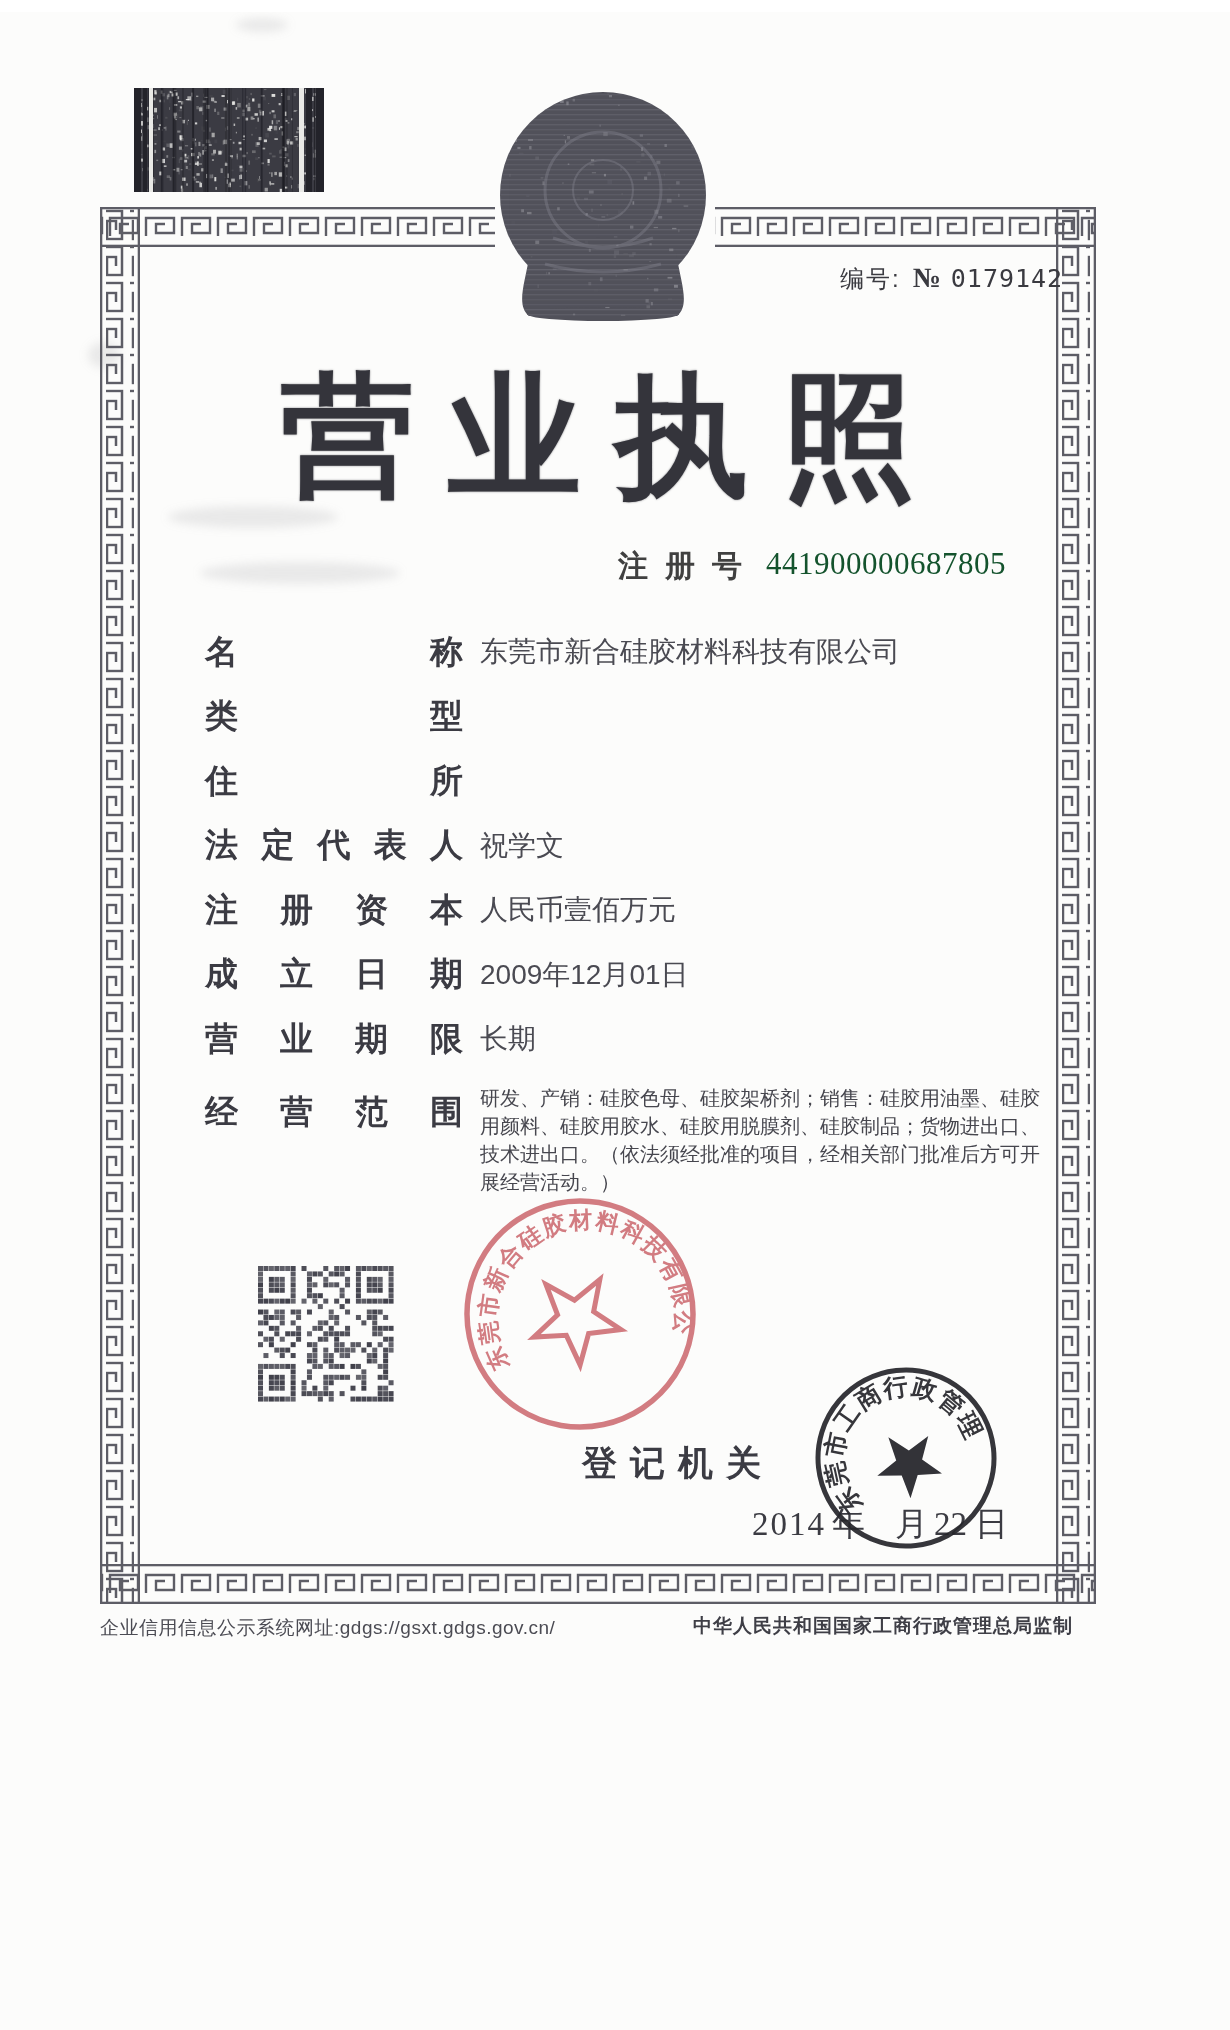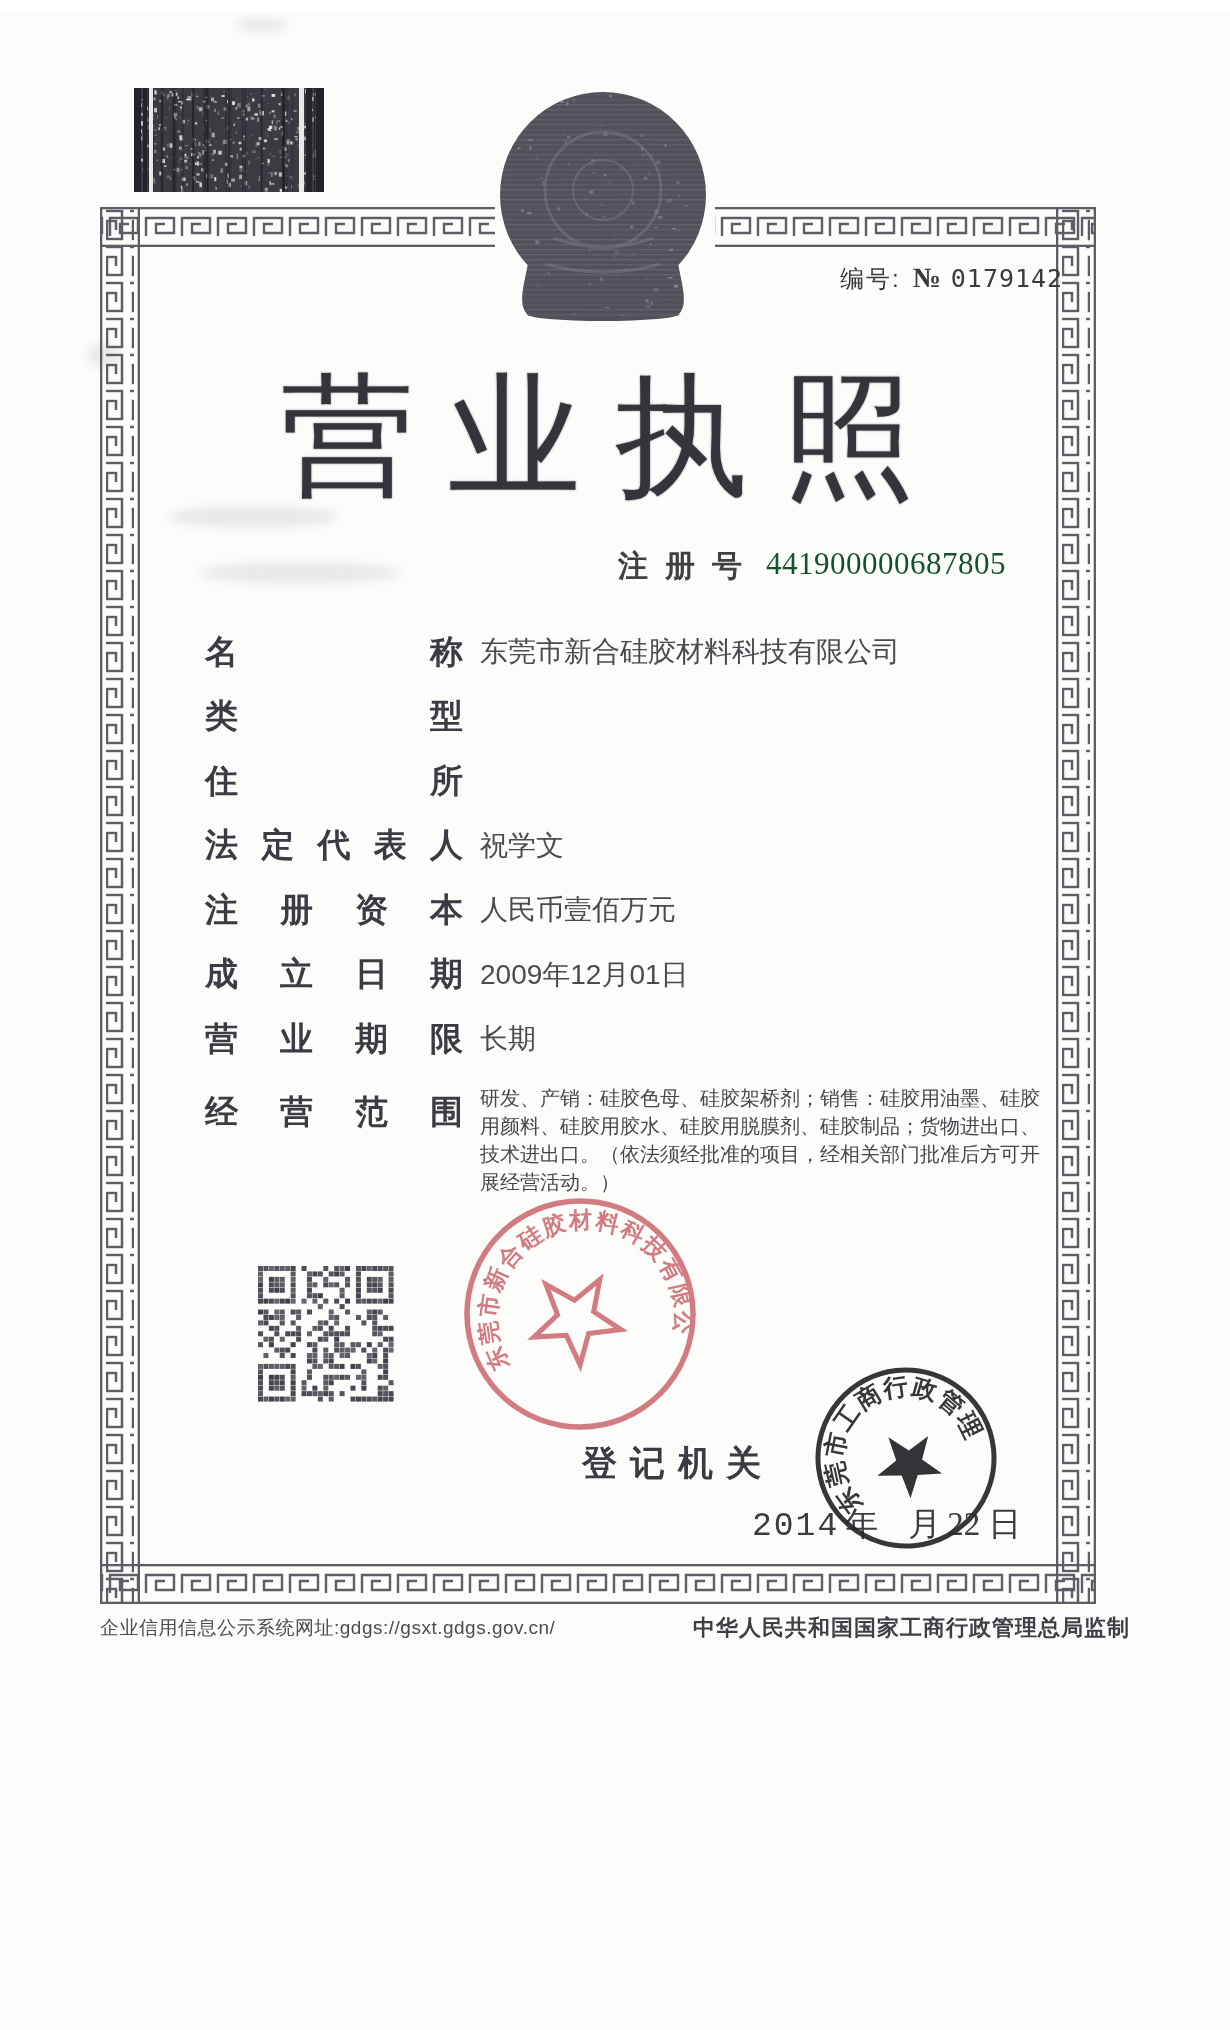--- a/index.html
+++ b/index.html
@@ -9,21 +9,21 @@
   
   .barcode{left:134px;top:74px;}
   .emblem{left:495px;top:66px;z-index:5;}
   .serial{left:840px;top:250px;z-index:6;display:flex;align-items:baseline;color:#3a3a40;}
   .serial .pfx{font-size:24px;letter-spacing:2px;}
   .serial .sym{font-family:"Liberation Serif","DejaVu Serif",serif;font-weight:bold;font-size:28px;margin:0 10px 0 12px;}
   .serial .num{font-family:"DejaVu Sans Mono","Liberation Mono",monospace;font-size:25px;letter-spacing:1px;}
   
   .border-strip{position:absolute;z-index:2;}
   
-  .title{left:100px;top:336px;width:996px;text-align:center;font-size:133px;font-weight:400;
+  .title{left:100px;top:336px;width:996px;text-align:center;font-size:133px;font-weight:700;
          letter-spacing:34px;padding-left:34px;box-sizing:border-box;color:#34343b;
          text-shadow:0 0 2px rgba(45,45,52,.65);z-index:6;}
   
   .regno{left:0;top:534px;width:1230px;z-index:6;}
   .regno .lab{position:absolute;left:618px;top:0;font-size:30px;font-weight:600;letter-spacing:17px;color:#404040;}
   .regno .num{position:absolute;left:766px;top:0;font-family:"Liberation Serif","DejaVu Serif",serif;
               font-size:31px;letter-spacing:.5px;color:#14532d;}
   
   .fields{left:205px;top:608px;width:860px;z-index:6;}
   .field-row{display:flex;align-items:center;height:64.5px;}
@@ -32,28 +32,28 @@
   .field-value{margin-left:17px;font-size:28px;color:#4a4a52;white-space:nowrap;}
   .field-row:last-child{height:auto;align-items:flex-start;}
   .field-row:last-child .field-label{margin-top:18px;}
   .field-row:last-child .field-value{margin-top:12px;width:578px;font-size:20px;line-height:28px;
                                      white-space:normal;color:#46464e;}
   
   .qr{left:258px;top:1252px;z-index:6;}
   .red-stamp{left:455px;top:1177px;z-index:8;mix-blend-mode:multiply;opacity:.88;}
   .registrar{left:582px;top:1428px;font-size:35px;font-weight:600;letter-spacing:13px;color:#3b3b43;z-index:6;}
   .issue-date{left:752px;top:1490px;z-index:6;display:flex;align-items:baseline;font-size:33px;color:#3b3b42;}
-  .issue-date .yr{font-family:Liberation Mono, monospace;letter-spacing:2px;}
+  .issue-date .yr{font-family:Liberation Serif, serif;letter-spacing:2px;}
   .issue-date .u1{margin-left:6px;}
   .issue-date .u2{margin-left:30px;}
   .issue-date .dy{margin-left:6px;font-family:"Liberation Serif","DejaVu Serif",serif;}
   .issue-date .u3{margin-left:8px;}
   .black-stamp{left:810px;top:1350px;z-index:9;opacity:.92;}
   .footer-left{left:100px;top:1603px;font-size:19px;color:#4b4b53;letter-spacing:.5px;z-index:6;}
-  .footer-right{left:693px;top:1601px;font-size:22px;font-weight:600;color:#3e3e46;letter-spacing:1px;z-index:6;}
+  .footer-right{left:693px;top:1601px;font-size:19px;font-weight:600;color:#3e3e46;letter-spacing:1px;z-index:6;}
   
   .smudge{position:absolute;background:rgba(118,118,130,.14);filter:blur(5px);border-radius:50%;z-index:1;}
 </style>
 </head>
 <body>
 
 <div class="page">
 
   <div class="smudge" style="left:168px;top:494px;width:170px;height:22px;"></div>
   <div class="smudge" style="left:200px;top:550px;width:200px;height:22px;"></div>

